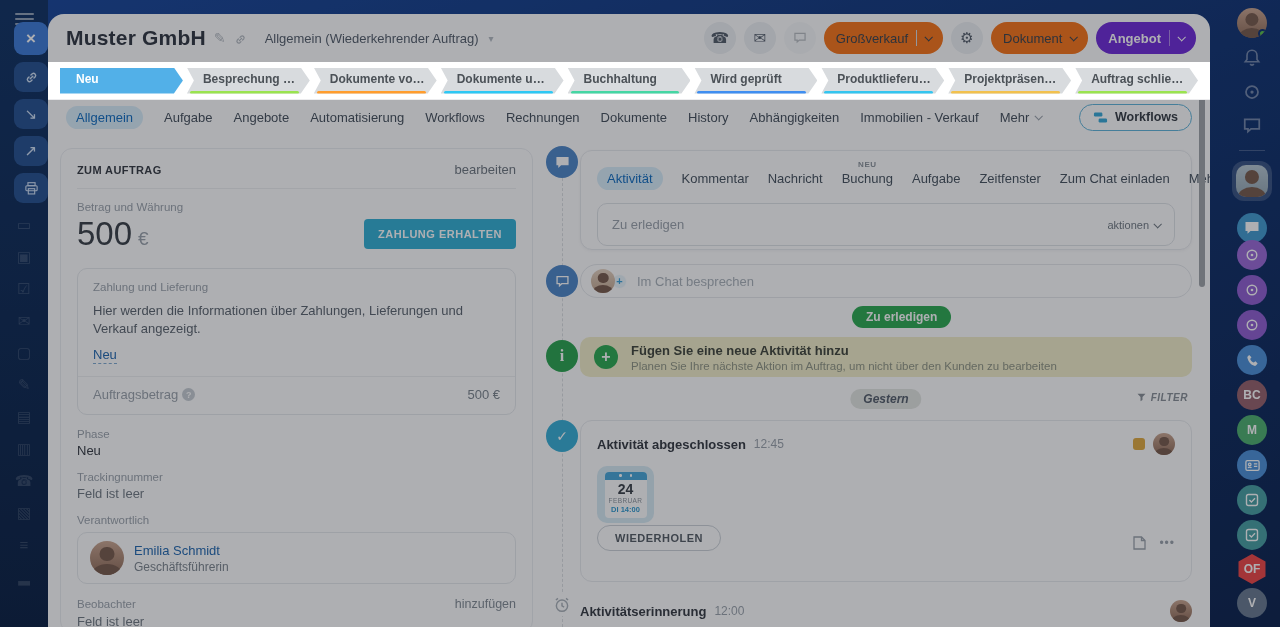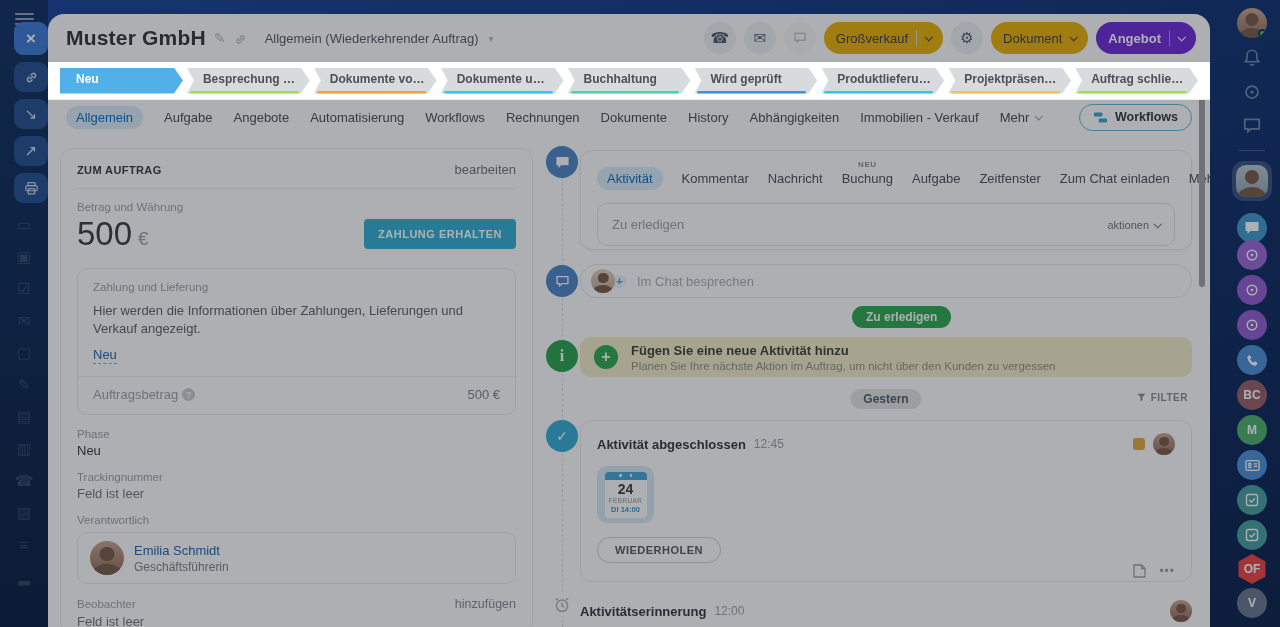--- a/index.html
+++ b/index.html
@@ -49,21 +49,21 @@
     background:#fff; border-radius:16px 16px 0 0; overflow:hidden; }
 
   .panel-header { height:48px; display:flex; align-items:center; padding:0 14px 0 18px; gap:8px; }
   .deal-title { font-size:21px; font-weight:bold; color:#2f3540; letter-spacing:.2px; }
   .hdr-mini-icon { color:#b4bac1; font-size:14px; }
   .category { margin-left:10px; font-size:13px; color:#525c69; display:flex; align-items:center; gap:10px; }
   .caret { color:#b4bac1; font-size:10px; }
   .hdr-right { margin-left:auto; display:flex; align-items:center; gap:8px; }
   .circle-btn { width:32px; height:32px; border-radius:50%; background:#eef1f4; display:flex; align-items:center; justify-content:center; color:#525c69; font-size:15px; }
   .circle-btn.disabled { opacity:.4; }
-  .pill-btn { height:32px; border-radius:16px; background:#eab308; display:flex; align-items:center; padding:0 12px; font-size:13px; color:#3a414a; gap:8px; }
+  .pill-btn { height:32px; border-radius:16px; background:#f97316; display:flex; align-items:center; padding:0 12px; font-size:13px; color:#3a414a; gap:8px; }
   .pill-btn .sep { width:1px; height:16px; background:#d6dbe0; }
   .pill-btn.primary { background:#2f80e8; color:#fff; font-weight:bold; }
   .pill-btn.primary .sep { background:rgba(255,255,255,.45); }
   .chev { display:inline-block; width:6px; height:6px; border-right:1.6px solid currentColor; border-bottom:1.6px solid currentColor; transform:rotate(45deg) translateY(-1px); }
 
   
   .stage-strip { position:relative; z-index:60; height:38px; background:#fff; display:flex; align-items:center; gap:4px; padding:0 12px; border-bottom:1px solid #ececee; }
   .stage { position:relative; flex:1 1 0; height:26px; background:#d8dbde; color:#4b5157;
     font-size:12px; font-weight:bold; display:flex; align-items:center; padding:0 12px 3px 16px;
     clip-path:polygon(0 0, calc(100% - 9px) 0, 100% 50%, calc(100% - 9px) 100%, 0 100%, 7px 50%);
@@ -132,21 +132,21 @@
   .chat-row input { flex:1; border:none; outline:none; font-size:13px; background:transparent; font-family:inherit; margin-left:6px; }
   .chat-row input::placeholder { color:#a9b1b9; }
 
   .todo-badge { position:absolute; top:172px; left:804px; background:#2aa94f; color:#fff; font-size:12px; font-weight:bold; padding:4px 14px; border-radius:12px; }
 
   .banner { position:absolute; left:532px; top:203px; width:612px; height:40px; background:#f3efc9; border-radius:10px; display:flex; align-items:center; padding:0 14px; gap:13px; }
   .banner-plus { width:24px; height:24px; border-radius:50%; background:#2aa94f; color:#fff; font-size:16px; font-weight:bold; display:flex; align-items:center; justify-content:center; flex:none; }
   .banner-title { font-size:13px; font-weight:bold; color:#3e4339; }
   .banner-sub { font-size:11.5px; color:#8e9383; margin-top:2px; }
 
-  .date-row { position:absolute; left:532px; top:255px; width:612px; height:20px; }
+  .date-row { position:absolute; left:532px; top:255px; width:612px; height:20px;font-style:italic; }
   .date-pill { position:absolute; left:50%; transform:translateX(-50%); top:0; background:#e4e6e2; color:#525c69; font-size:12px; font-weight:bold; padding:3px 13px; border-radius:11px; }
   .filter-lbl { position:absolute; right:4px; top:3px; font-size:10px; font-weight:bold; letter-spacing:.5px; color:#878e95; display:flex; align-items:center; gap:4px; }
 
   .activity-card { position:absolute; left:532px; top:286px; width:612px; height:162px; background:#fff; border:1px solid #e9ebee; border-radius:12px; padding:12px 16px; }
   .ac-head { display:flex; align-items:center; gap:8px; }
   .ac-title { font-size:13px; font-weight:bold; color:#333840; }
   .ac-time { font-size:12px; color:#9aa2ab; }
   .ac-right { margin-left:auto; display:flex; align-items:center; gap:8px; }
   .ac-flag { width:12px; height:12px; border-radius:3px; background:#e0aa3e; }
   .ac-body { display:flex; gap:14px; margin-top:11px; }
@@ -154,21 +154,21 @@
   .cal-page { width:42px; height:46px; background:#fff; border-radius:4px; overflow:hidden; text-align:center; }
   .cal-top { height:8px; background:#45a7d9; display:flex; align-items:center; justify-content:center; gap:8px; }
   .cal-top i { width:2.5px; height:2.5px; border-radius:50%; background:#fff; }
   .cal-day { font-size:14px; font-weight:bold; color:#383e45; line-height:15px; margin-top:2px; }
   .cal-month { font-size:6.5px; color:#8a929a; letter-spacing:.4px; }
   .cal-time { font-size:7.5px; font-weight:bold; color:#2f9ad0; margin-top:1px; }
   .frist-pill { display:inline-flex; gap:5px; background:#f0f2f4; border-radius:6px; padding:5px 10px; font-size:12px; }
   .frist-lab { color:#9aa2ab; }
   .frist-val { color:#383e45; font-weight:bold; }
   .subject-box { border:1px solid #e6e9ec; border-radius:10px; padding:13px 14px; font-size:13px; color:#383e45; margin-top:9px; }
-  .ac-foot { display:flex; align-items:flex-start; margin-top:14px;flex-direction:column; }
+  .ac-foot { display:flex; align-items:flex-end; margin-top:2px; }
   .repeat-btn { border:1px solid #ccd2d8; border-radius:16px; padding:6px 17px; font-size:11px; font-weight:bold; letter-spacing:.5px; color:#535b63; }
   .ac-foot-right { margin-left:auto; display:flex; align-items:center; gap:12px; color:#9aa2ab; }
   .ellipsis { font-size:12px; letter-spacing:1px; color:#9aa2ab; }
 
   .reminder { position:absolute; left:532px; top:466px; width:612px; }
   .rem-head { display:flex; align-items:center; gap:8px; }
 
   
   .pscroll { position:absolute; right:5px; top:61px; width:6px; height:212px; border-radius:3px; background:#9fa3a8; }
 
@@ -519,21 +519,21 @@
       <span class="chat-plus">+</span>
       <input type="text" placeholder="Im Chat besprechen" style="">
     </div>
 
     <div class="todo-badge" style="background: rgb(42, 169, 79);">Zu erledigen</div>
 
     <div class="banner" style="background: rgb(243, 239, 201);">
       <span class="banner-plus">+</span>
       <div>
         <div class="banner-title">Fügen Sie eine neue Aktivität hinzu</div>
-        <div class="banner-sub">Planen Sie Ihre nächste Aktion im Auftrag, um nicht über den Kunden zu vergessen</div>
+        <div class="banner-sub">Planen Sie Ihre nächste Aktion im Auftrag, um nicht über den Kunden zu bearbeiten</div>
       </div>
     </div>
 
     <div class="date-row">
       <span class="date-pill">Gestern</span>
       <span class="filter-lbl">
         <svg class="ic" width="11" height="11">
             <use href="#i-funnel"></use>
           </svg>
         <span>FILTER</span>

